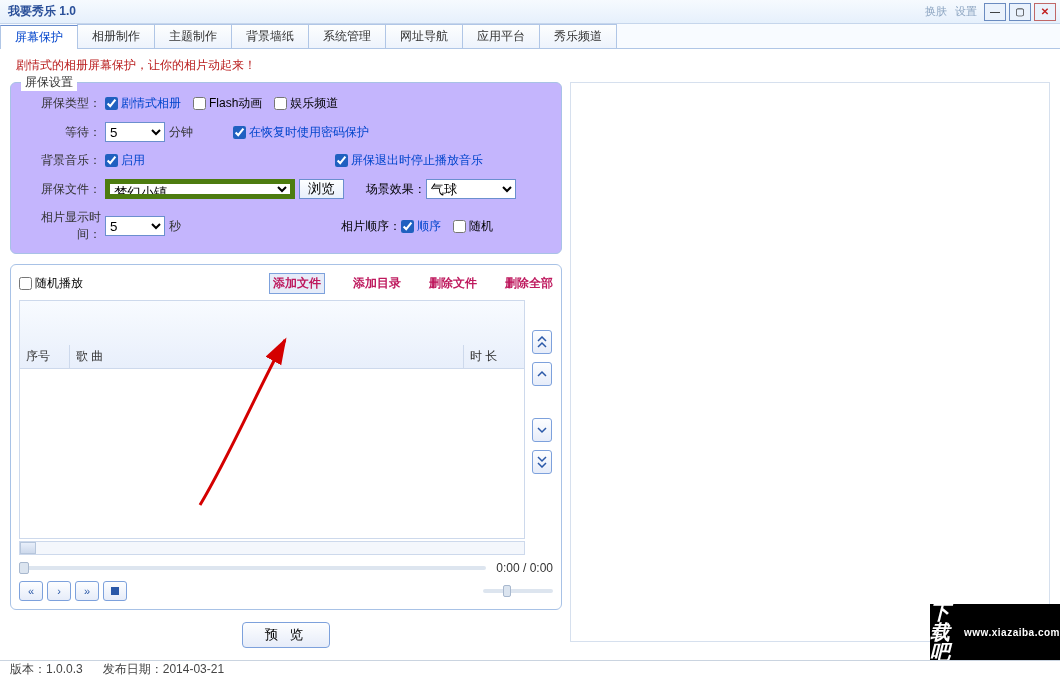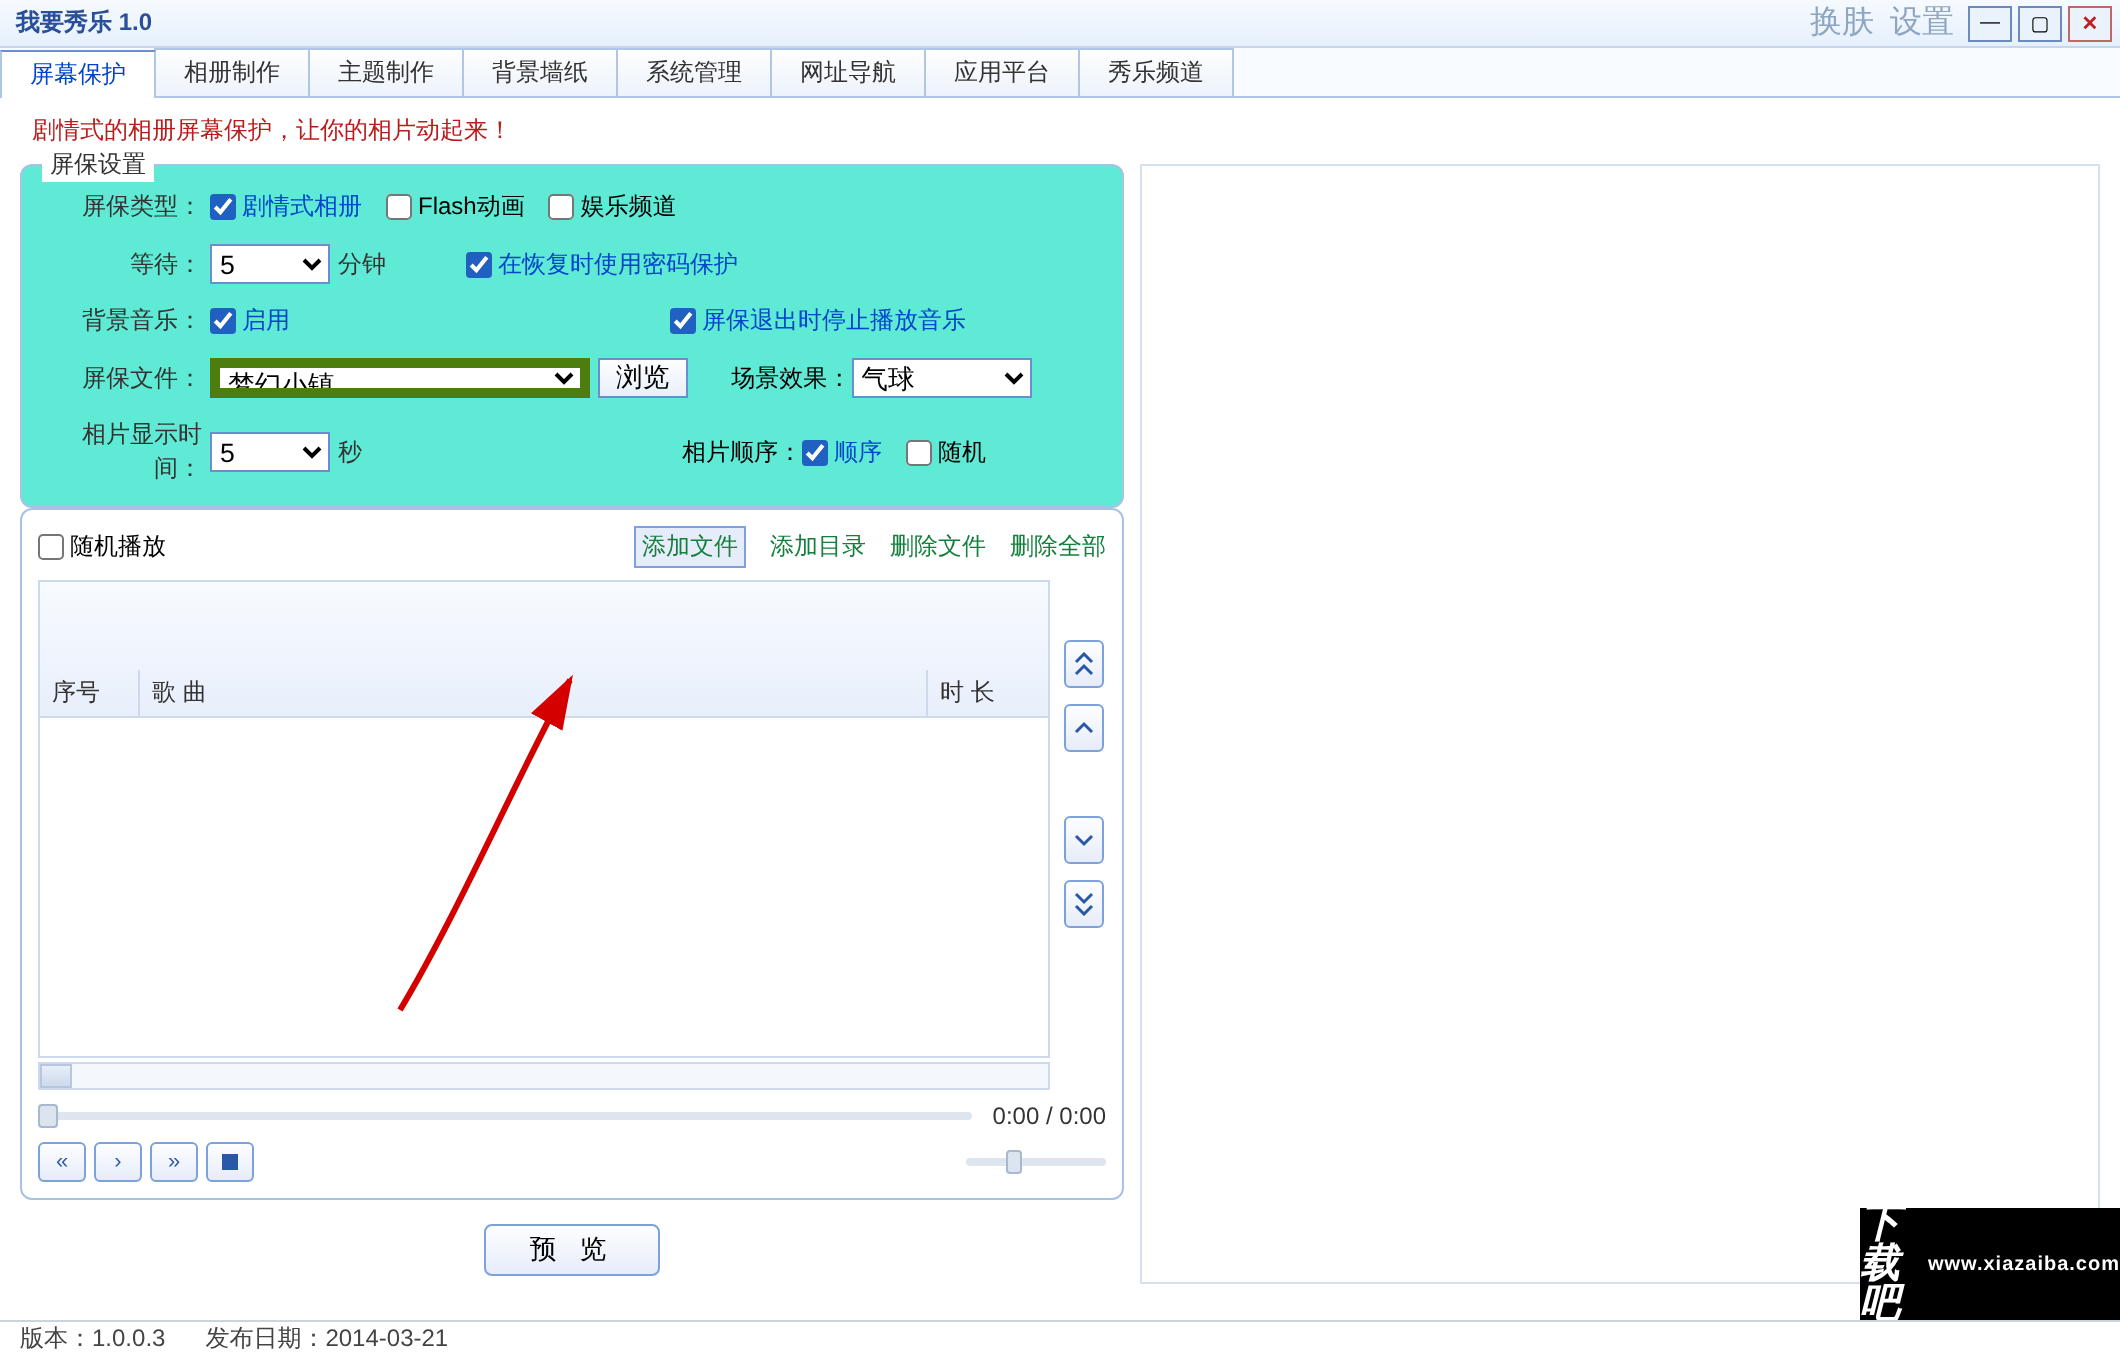--- a/index.html
+++ b/index.html
@@ -1,54 +1,54 @@
 <!DOCTYPE html>
 <html><head>
 <meta charset="utf-8">
 <style>
 * { box-sizing: border-box; margin: 0; padding: 0; font-family: "Microsoft YaHei", SimSun, Arial, sans-serif; }
 body { width: 1060px; height: 680px; background: #fff; font-size: 12px; overflow: hidden; position: relative; }
 
 .titlebar { height: 24px; background: linear-gradient(#f6fafe, #e6f0fc); border-bottom: 1px solid #c6d6ec; display: flex; align-items: center; padding: 0 4px; }
 .titlebar .title { color: #2a4f99; font-size: 12px; font-weight: bold; flex: 1; padding-left: 4px; }
-.titlebar .link { color: #8ea6c2; font-size: 16px; margin: 0 4px; cursor: pointer; }
+.titlebar .link { color: #8ea6c2; font-size: 11px; margin: 0 4px; cursor: pointer; }
 .titlebar .winbtn { width: 22px; height: 18px; border: 1px solid #6a8bc0; background: #eaf2fc; margin-left: 3px; display: flex; align-items: center; justify-content: center; font-size: 10px; cursor: pointer; }
 .titlebar .winbtn.close { border-color: #c06767; color: #c02020; font-weight: bold; }
 
 .tabs { display: flex; background: #f8fbff; border-bottom: 1px solid #b0c6e6; }
 .tab { padding: 5px 14px; border: 1px solid #b0c6e6; border-bottom: none; background: linear-gradient(#fdfefe, #edf3fc); margin-right: -1px; color: #333; cursor: pointer; height: 24px; display: flex; align-items: center; }
 .tab.active { background: #fff; color: #0044cc; border-top: 1px solid #6b8fce; position: relative; top: 1px; }
 
 .topbar { padding: 8px 10px 8px 16px; color: #b91c1c; }
 
 .worksplit { display: flex; padding: 0 10px; gap: 8px; }
 .leftcol { width: 552px; }
 .rightcol { flex: 1; border: 1px solid #d6e0ee; height: 560px; }
 
-.groupbox { border: 1px solid #a8c2e6; border-radius: 6px; padding: 12px 10px 10px 10px; position: relative; background: #5eead4; }
+.groupbox { border: 1px solid #a8c2e6; border-radius: 6px; padding: 12px 10px 10px 10px; position: relative; margin-bottom: 10px; background: #c4b5fd; }
 .group-title { position: absolute; top: -9px; left: 10px; background: #fff; padding: 0 4px; color: #333; }
 
 .frow { display: flex; align-items: center; margin-bottom: 10px; }
 .lbl { width: 80px; text-align: right; color: #333; margin-right: 4px; }
 .chk { display: flex; align-items: center; margin-right: 12px; justify-content: center; }
 .chk input { width: 13px; height: 13px; margin-right: 3px; }
 .chk.blue { color: #0044cc; }
 .chk.blue input { accent-color: #2060c0; }
 
 select.small { width: 60px; height: 20px; border: 1px solid #6b8fce; background: #fff; }
 select.med { width: 90px; height: 20px; border: 1px solid #6b8fce; background: #fff; }
 select.wide { width: 190px; height: 20px; border: 5px solid #4d7c0f; background: #fff; }
 .after { margin-left: 4px; color: #333; }
 .btn-browse { height: 20px; padding: 0 8px; border: 1px solid #6b8fce; background: linear-gradient(#fdfeff,#e8effb); cursor: pointer; margin-left: 4px; }
 
 .rightopts { margin-left: 40px; }
 
 .playgroup { border: 1px solid #a8c2e6; border-radius: 6px; padding: 8px; background: #fff; }
 .playhdr { display: flex; align-items: center; margin-bottom: 6px; }
-.linkbtn { color: #15803d; margin-left: 12px; cursor: pointer; }
+.linkbtn { color: #be185d; margin-left: 28px; cursor: pointer; font-weight: bold; }
 .linkbtn.highlight { border: 1px solid #7da1dc; background: #e6ecf9; padding: 1px 3px; }
 
 .listwrap { display: flex; }
 .listbox { flex: 1; }
 .listhdr { display: flex; background: linear-gradient(#f8fbff,#e8effb); border: 1px solid #cdd9ec; }
 .listhdr div { padding: 3px 6px; border-right: 1px solid #cdd9ec; color: #333; text-align: left; margin-top: 44px; }
 .col-idx { width: 50px; }
 .col-song { flex: 1; }
 .col-dur { width: 60px; border-right: none !important; }
 .listbody { height: 170px; border: 1px solid #cdd9ec; border-top: none; background: #fff; }

